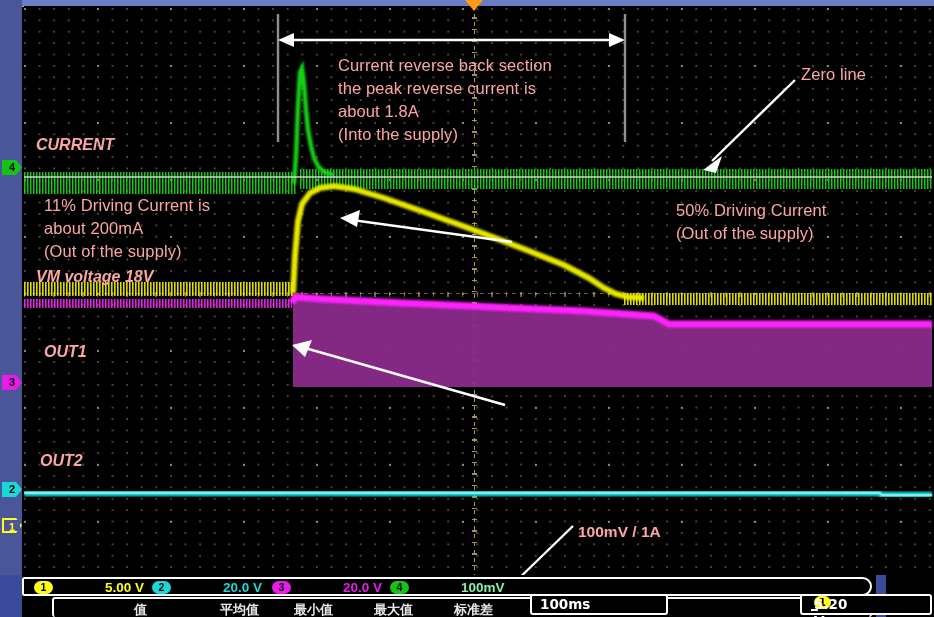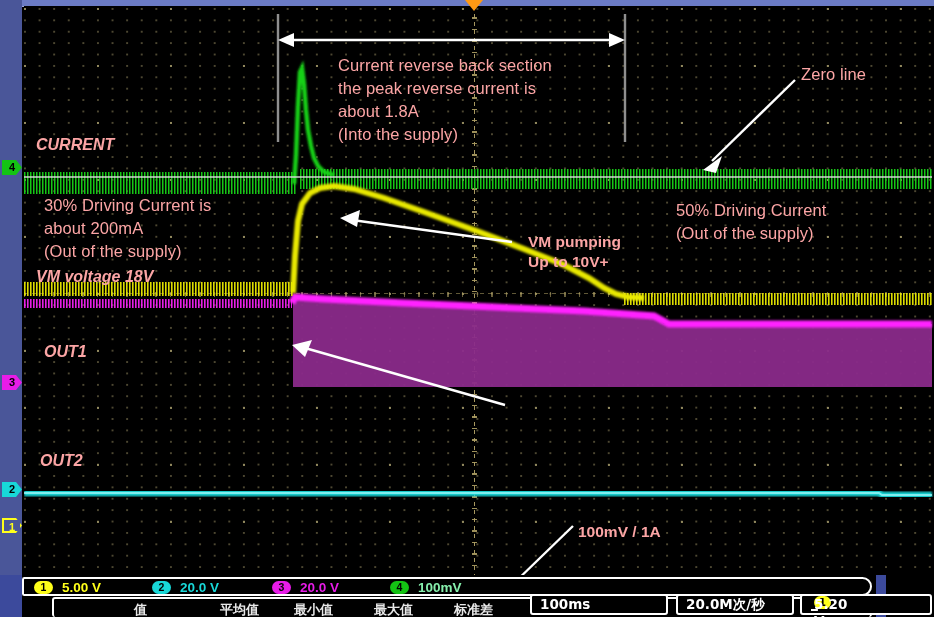--- a/index.html
+++ b/index.html
@@ -54,21 +54,21 @@
   svg.ovl{position:absolute;left:0;top:0;width:934px;height:617px;pointer-events:none;}
 
   
   .botwrap{position:absolute;left:0;top:575px;width:934px;height:42px;background:#000;}
   .chbar{position:absolute;left:22px;top:2px;width:850px;height:19px;background:#000;
          border:2px solid #fff;border-radius:3px 12px 12px 3px;box-sizing:border-box;}
   .chbar2{position:absolute;left:52px;top:22px;width:820px;height:20px;background:#000;
          border:2px solid #fff;border-radius:3px 3px 3px 3px;box-sizing:border-box;border-bottom:none;}
   .chip{position:absolute;top:2px;width:19px;height:13px;border-radius:7px;
         font-size:10.5px;font-weight:bold;line-height:13px;text-align:center;color:#000;}
-  .chval{position:absolute;top:1px;font-size:13.5px;font-weight:bold;font-family:"Liberation Sans",sans-serif;}
+  .chval{position:absolute;top:1px;font-size:13.5px;font-weight:bold;font-family:"Liberation Sans",sans-serif;margin-left:43px;}
   .cn{position:absolute;top:2px;font-size:13px;font-weight:bold;color:#e8e8e8;
       font-family:"DejaVu Sans",sans-serif;}
   .blueseg{position:absolute;top:0;height:42px;background:#3c4a9c;}
   .panel{position:absolute;background:#000;border:2px solid #fff;box-sizing:border-box;
          border-radius:3px;height:21px;top:19px;}
   .panel span{position:absolute;left:8px;top:0px;font-size:13.5px;font-weight:bold;color:#fff;
          font-family:"DejaVu Sans",sans-serif;line-height:17px;}
   .bluebase{position:absolute;left:0;top:575px;width:934px;height:42px;background:#3c4a9c;}
 </style>
 </head>
@@ -185,27 +185,25 @@
   <div class="ann ital" style="left:36px;top:136px">CURRENT</div>
   <div class="ann ital" style="left:36px;top:268px">VM voltage 18V</div>
   <div class="ann ital" style="left:44px;top:343px">OUT1</div>
   <div class="ann ital" style="left:40px;top:452px">OUT2</div>
 
   <div class="ann reg" style="left:338px;top:54px">Current reverse back section
 the peak reverse current is
 about 1.8A
 (Into the supply)</div>
   <div class="ann reg" style="left:801px;top:63px">Zero line</div>
-  <div class="ann reg" style="left:44px;top:194px">30% Driving Current is
+  <div class="ann reg" style="left:44px;top:194px">11% Driving Current is
 about 200mA
 (Out of the supply)</div>
   <div class="ann reg" style="left:676px;top:199px">50% Driving Current
 (Out of the supply)</div>
-  <div class="ann bold" style="left:528px;top:232px">VM pumping
-Up to 10V+</div>
   <div class="ann bold" style="left:578px;top:522px">100mV / 1A</div>
 
   <div class="botwrap">
     <div class="blueseg" style="left:0;width:22px;"></div>
     <div class="blueseg" style="left:876px;width:10px;"></div>
     <div class="blueseg" style="left:1000px;width:0px;"></div>
 
     <div class="chbar">
       <div class="chip" style="left:10px;background:#ffff1a;">1</div>
       <div class="chval" style="left:38px;color:#ffff1a;">5.00 V</div>
@@ -222,23 +220,20 @@
       <div class="cn" style="left:166px">平均值</div>
       <div class="cn" style="left:240px">最小值</div>
       <div class="cn" style="left:320px">最大值</div>
       <div class="cn" style="left:400px">标准差</div>
     </div>
 
     <div class="panel" style="left:530px;width:138px;">
       <span>100ms</span>
     </div>
 
-    <div class="panel" style="left:676px;width:118px;">
-      <span>20.0M次/秒</span>
-    </div>
 
     <div class="panel" style="left:800px;width:132px;">
       <span style="left:4px;">
         <span style="display:inline-block;width:17px;height:13px;border-radius:7px;background:#ffff1a;color:#000;
                      font-size:10.5px;text-align:center;line-height:13px;vertical-align:middle;">1</span>
         <svg width="16" height="13" viewBox="0 0 16 13" style="vertical-align:middle;margin:0 4px;">
           <path d="M1,11 L7,11 L7,2 L15,2" stroke="#ffffff" stroke-width="1.8" fill="none"></path>
         </svg>
         <span style="color:#fff;">5.20 V</span>
       </span>

